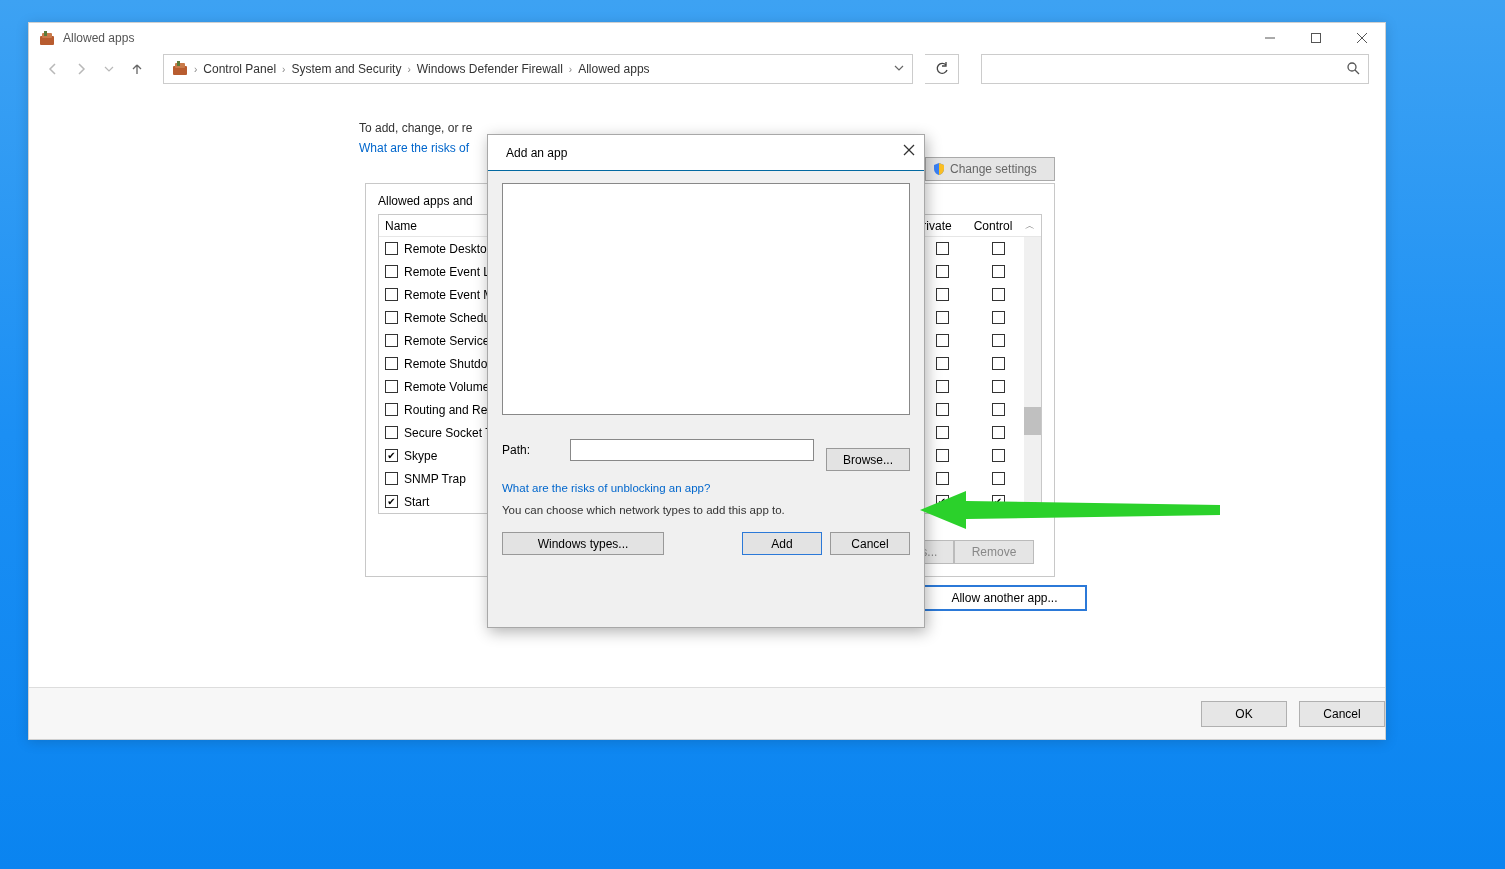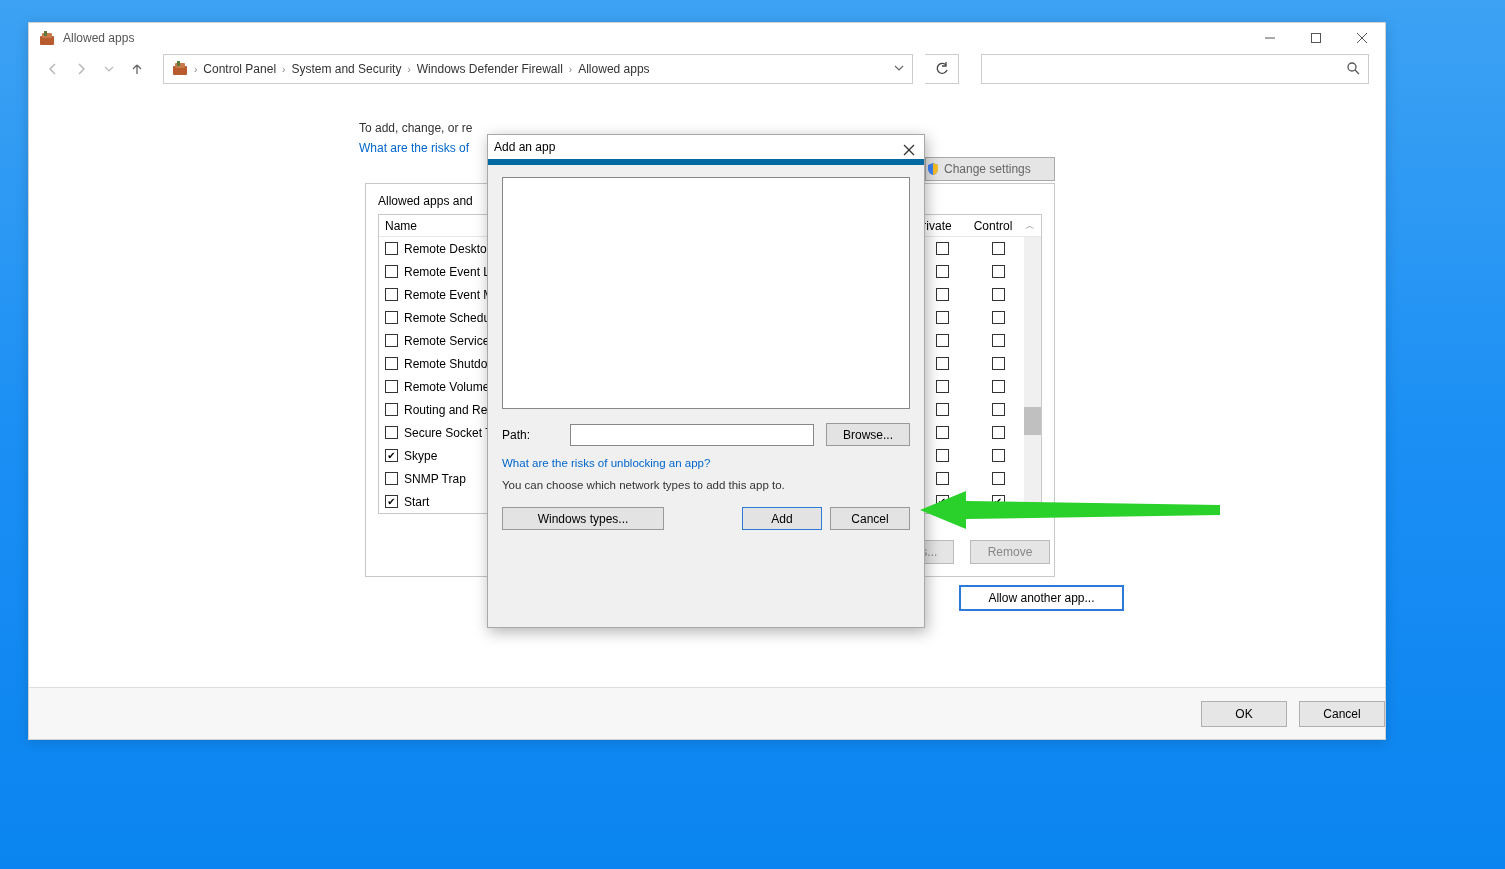--- a/index.html
+++ b/index.html
@@ -22,58 +22,58 @@
   .address-bar .spacer { flex:1; }
   .address-bar .dropdown-chev { color:#888; font-size:10px; }
   .refresh-box { width:34px; height:30px; border:1px solid #ccc; border-left:none; display:flex; align-items:center; justify-content:center; color:#555; }
   .search-box { margin-left:10px; flex:1; height:30px; border:1px solid #ccc; display:flex; align-items:center; padding:0 8px; }
   .search-box .search-icon { margin-left:auto; color:#555; }
   
   .content { padding:36px 0 0 330px; position:relative; }
   .page-title { color:#1a5aab; font-size:19px; margin:0 0 8px; }
   .subtitle { font-size:12px; color:#333; margin:0 0 6px; }
   .risk-link { color:#0066cc; font-size:12px; }
-  .change-btn { position:absolute; left:896px; top:72px; width:130px; height:24px; background:#e5e5e5; border:1px solid #aaa; display:flex; align-items:center; gap:4px; padding:0 0; color:#666; font-size:12px; }
+  .change-btn { position:absolute; left:896px; top:72px; width:130px; height:24px; background:#e5e5e5; border:1px solid #aaa; display:flex; align-items:center; gap:4px; padding:0 6px; color:#666; font-size:12px; }
   .shield-icon { width:14px; height:14px; }
   
   .list-group { position:absolute; left:336px; top:98px; width:690px; height:394px; border:1px solid #c8c8c8; padding:10px 12px; }
   .list-group-title { font-size:12px; margin-bottom:6px; }
   .table-box { border:1px solid #c8c8c8; height:300px; position:relative; background:#fff; }
   .table-head { display:flex; height:22px; align-items:center; border-bottom:1px solid #e6e6e6; font-size:12px; background:#fff; }
   .col-name { width:530px; padding-left:6px; }
   .col-priv { width:56px; text-align:center; }
   .col-pub { width:56px; text-align:center; }
   .col-scroll { width:18px; text-align:center; color:#555; font-size:10px;}
   .rows { position:absolute; top:22px; bottom:0; left:0; right:0; overflow:hidden; }
   .scrollbar { position:absolute; right:0; top:22px; bottom:0; width:17px; background:#f0f0f0;}
   .scroll-thumb { position:absolute; right:0; width:17px; height:28px; background:#c0c0c0; top:170px; }
   .row { display:flex; height:23px; align-items:center; font-size:12px; }
   .row .cb { width:13px; height:13px; border:1px solid #333; margin-left:6px; margin-right:6px; display:inline-flex; align-items:center; justify-content:center; font-size:10px; line-height:1; }
   .row .checked::after { content:"✔"; font-size:10px; color:#000; }
   .row-name { width:510px; }
   .row-cb { width:56px; display:flex; justify-content:center; }
   .details-btn, .remove-btn { position:absolute; height:24px; width:80px; border:1px solid #bbb; background:#e5e5e5; color:#888; display:flex; align-items:center; justify-content:center; font-size:12px; }
   .details-btn { right:100px; bottom:12px; }
-  .remove-btn { right:4px; bottom:12px; }
-  .allow-another-btn { position:absolute; left:930px; top:500px; width:165px; height:26px; border:2px solid #2b79d8; background:#fff; display:flex; align-items:center; justify-content:center; font-size:12px; }
+  .remove-btn { right:20px; bottom:12px; }
+  .allow-another-btn { position:absolute; left:893px; top:500px; width:165px; height:26px; border:2px solid #2b79d8; background:#fff; display:flex; align-items:center; justify-content:center; font-size:12px; }
   
   .bottom-bar { position:absolute; left:0; right:0; bottom:0; height:52px; border-top:1px solid #ddd; background:#f7f7f7; display:flex; align-items:center; justify-content:flex-end; gap:12px; }
   .bottom-btn { width:86px; height:26px; border:1px solid #b0b0b0; background:#e6e6e6; display:flex; align-items:center; justify-content:center; font-size:12px; }
   
   .dialog { position:absolute; left:487px; top:134px; width:438px; height:494px; background:#f0f0f0; border:1px solid #a8a8a8; box-shadow:2px 4px 14px rgba(0,0,0,0.3); }
-  .dlg-title { height:30px; background:#fff; border-bottom:6px solid #0369a1; display:flex; align-items:center; padding:0 6px; font-size:12px; position:relative;}
+  .dlg-title { height:36px; background:#fff; border-bottom:1px solid #0369a1; display:flex; align-items:center; padding:0 18px; font-size:12px; position:relative;}
   .dlg-close { position:absolute; right:6px; top:6px; width:18px; height:18px; display:flex; align-items:center; justify-content:center; }
   .dlg-body { padding:12px 14px; font-size:12px; }
   .dlg-instr { color:#333; margin-bottom:12px; line-height:1.4; }
   .dlg-apps-label { margin-bottom:4px; }
   .dlg-apps-list { width:408px; height:232px; border:1px solid #888; background:#fff; margin-bottom:14px; }
   .dlg-path-row { display:flex; align-items:center; gap:12px; margin-bottom:10px; }
   .dlg-path-label { width:56px; }
   .dlg-path-input { flex:1; height:22px; border:1px solid #888; background:#fff; }
-  .dlg-browse-btn { width:84px; height:23px; border:1px solid #999; background:#e3e3e3; display:flex; align-items:center; justify-content:center; }
+  .dlg-browse-btn { width:84px; height:23px; border:1px solid #999; background:#e3e3e3; display:flex; align-items:center; justify-content:center;margin-top:19px; }
   .dlg-risk-link { color:#0066cc; font-size:11.5px; display:inline-block; margin-bottom:10px;}
   .dlg-net-text { font-size:11.5px; color:#333; margin-bottom:16px;}
   .dlg-btn-row { display:flex; align-items:center; }
   .dlg-btn { height:23px; border:1px solid #999; background:#e3e3e3; display:flex; align-items:center; justify-content:center; font-size:12px;}
   .dlg-net-btn { width:162px; }
   .dlg-add-btn { width:80px; border:1px solid #2b79d8; margin-left:auto; margin-right:8px; }
   .dlg-cancel-btn { width:80px; }
   
   .arrow-overlay { position:absolute; pointer-events:none; }
 </style>

